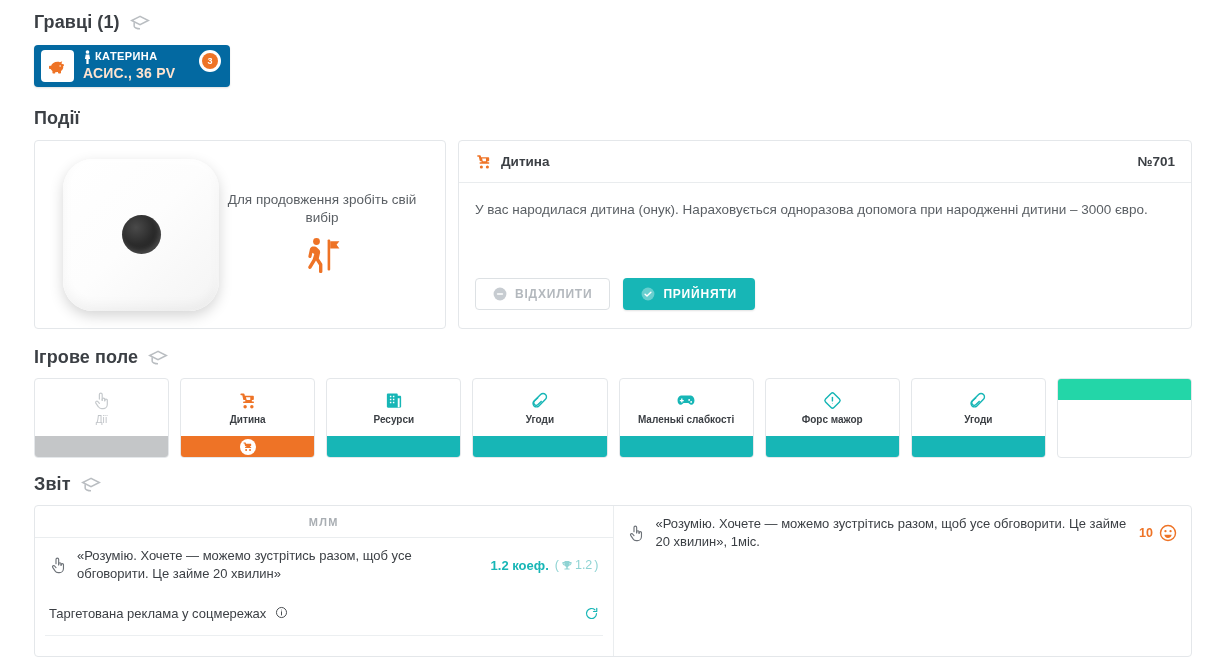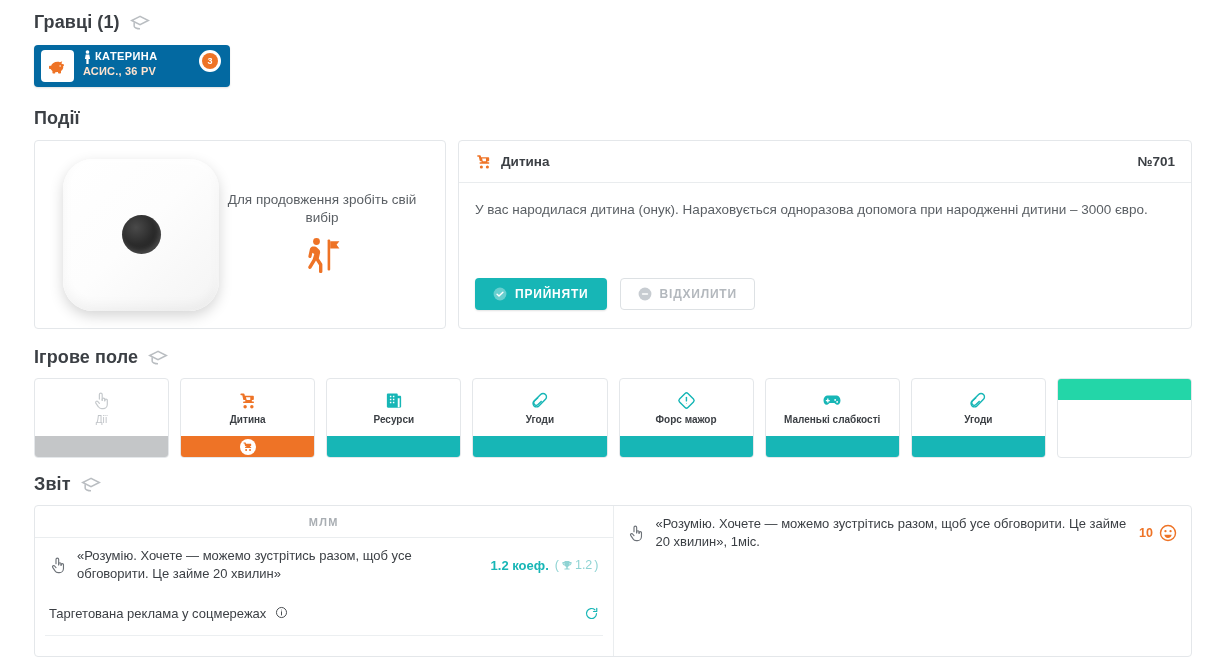--- a/index.html
+++ b/index.html
@@ -41,21 +41,21 @@
   }
   .player-avatar svg { width: 21px; height: 21px; display: block; }
   .player-info { flex: 1 1 auto; min-width: 0; line-height: 1.05; }
   .player-name-row { display: flex; align-items: center; gap: 3px; }
   .person-glyph { width: 9px; height: 14px; display: block; }
   .player-name {
     font-size: 11px; font-weight: 700; color: #fff; letter-spacing: .4px;
     white-space: nowrap;
   }
   .player-sub {
-    font-size: 11px; font-weight: 700; color: #ffe3cf; letter-spacing: .2px;
+    font-size: 14px; font-weight: 700; color: #ffe3cf; letter-spacing: .2px;
     margin-top: 2px; white-space: nowrap;
   }
   .player-badge {
     width: 22px; height: 22px; border-radius: 50%;
     background: #fff; border: 2px solid #fff;
     display: flex; align-items: center; justify-content: center;
     flex: none; margin-right: 2px;
   }
   .player-badge span {
     width: 16px; height: 16px; border-radius: 50%;
@@ -232,33 +232,33 @@
         <svg class="event-head-icon" viewBox="0 0 24 24" fill="#ee7326">
           <path d="M4 3h3.1c.5 0 .9.3 1 .8l.6 2.2H19c.6 0 1 .4 1 1v3.5c0 .6-.4 1-1 1h-1.5v1.7h1.8c.6 0 1 .4 1 1s-.4 1-1 1H7.3c-.6 0-1-.4-1-1s.4-1 1-1h1.9v-1.7H7.6c-.5 0-.9-.3-1-.8L5.4 5.3H4c-.6 0-1-.4-1-1s.4-1 1-1zm7 8.5h4.5V7.9H10l1 3.6zM9 17.6a2.2 2.2 0 1 1 0 4.4 2.2 2.2 0 0 1 0-4.4zm8.5 0a2.2 2.2 0 1 1 0 4.4 2.2 2.2 0 0 1 0-4.4z"></path>
         </svg>
         <span class="event-title">Дитина</span>
         <span class="event-num">№701</span>
       </div>
       <div class="event-body">
         <div class="event-text">У вас народилася дитина (онук). Нараховується одноразова допомога при народженні дитини – 3000 євро.</div>
       </div>
       <div class="event-actions">
+        <div class="btn btn-reject">
+          <svg width="14" height="14" viewBox="0 0 24 24">
+            <circle cx="12" cy="12" r="11" fill="#c7ccd1"></circle>
+            <rect x="6.5" y="10.7" width="11" height="2.6" rx="1.3" fill="#ffffff"></rect>
+          </svg>
+          <span>ВІДХИЛИТИ</span>
+        </div>
         <div class="btn btn-accept">
           <svg width="14" height="14" viewBox="0 0 24 24">
             <circle cx="12" cy="12" r="11" fill="#ffffff" opacity=".35"></circle>
             <path d="M7 12.3l3.3 3.3L17 8.9" fill="none" stroke="#ffffff" stroke-width="2.4" stroke-linecap="round" stroke-linejoin="round"></path>
           </svg>
           <span>ПРИЙНЯТИ</span>
-        </div>
-        <div class="btn btn-reject">
-          <svg width="14" height="14" viewBox="0 0 24 24">
-            <circle cx="12" cy="12" r="11" fill="#c7ccd1"></circle>
-            <rect x="6.5" y="10.7" width="11" height="2.6" rx="1.3" fill="#ffffff"></rect>
-          </svg>
-          <span>ВІДХИЛИТИ</span>
         </div>
       </div>
     </div>
   </div>
 
   <div class="section-title board-title">
     <span>Ігрове поле</span>
     <span class="cap-icon">
       <svg viewBox="0 0 24 24" fill="none" stroke="currentColor" stroke-width="1.8">
         <path d="M12 4 2 9l10 5 10-5-10-5z"></path>
@@ -322,39 +322,39 @@
           </svg>
         </span>
         <span class="board-label">Угоди</span>
       </div>
       <div class="board-foot teal"></div>
     </div>
 
     <div class="board-card">
       <div class="board-main">
         <span class="board-icon">
+          <svg width="20" height="15" viewBox="0 0 26 18" fill="#17b6b6">
+            <path d="M7.3 2.5h11.4c3 0 5.3 2.9 5.3 6.4 0 3.1-1.6 5.6-4 5.6-1.3 0-2.2-.7-3.1-1.6l-.8-.8H9.9l-.8.8c-.9.9-1.8 1.6-3.1 1.6-2.4 0-4-2.5-4-5.6 0-3.5 2.3-6.4 5.3-6.4zm-.6 4v1.7H5v1.7h1.7v1.7h1.7V9.9h1.7V8.2H8.4V6.5H6.7zm10.4.5a1.2 1.2 0 1 0 0 2.4 1.2 1.2 0 0 0 0-2.4zm2.6 2.6a1.2 1.2 0 1 0 0 2.4 1.2 1.2 0 0 0 0-2.4z"></path>
+          </svg>
+        </span>
+        <span class="board-label">Маленькі слабкості</span>
+      </div>
+      <div class="board-foot teal"></div>
+    </div>
+
+    <div class="board-card">
+      <div class="board-main">
+        <span class="board-icon">
           <svg width="19" height="19" viewBox="0 0 24 24" fill="none" stroke="#17b6b6" stroke-width="1.8" stroke-linejoin="round">
             <path d="M10.2 3.2 3.2 10.2a2.6 2.6 0 0 0 0 3.6l7 7a2.6 2.6 0 0 0 3.6 0l7-7a2.6 2.6 0 0 0 0-3.6l-7-7a2.6 2.6 0 0 0-3.6 0z"></path>
             <path d="M11.9 8.3v4.2" stroke-linecap="round"></path>
             <circle cx="11.9" cy="15.6" r=".6" fill="#17b6b6" stroke="none"></circle>
           </svg>
         </span>
         <span class="board-label">Форс мажор</span>
-      </div>
-      <div class="board-foot teal"></div>
-    </div>
-
-    <div class="board-card">
-      <div class="board-main">
-        <span class="board-icon">
-          <svg width="20" height="15" viewBox="0 0 26 18" fill="#17b6b6">
-            <path d="M7.3 2.5h11.4c3 0 5.3 2.9 5.3 6.4 0 3.1-1.6 5.6-4 5.6-1.3 0-2.2-.7-3.1-1.6l-.8-.8H9.9l-.8.8c-.9.9-1.8 1.6-3.1 1.6-2.4 0-4-2.5-4-5.6 0-3.5 2.3-6.4 5.3-6.4zm-.6 4v1.7H5v1.7h1.7v1.7h1.7V9.9h1.7V8.2H8.4V6.5H6.7zm10.4.5a1.2 1.2 0 1 0 0 2.4 1.2 1.2 0 0 0 0-2.4zm2.6 2.6a1.2 1.2 0 1 0 0 2.4 1.2 1.2 0 0 0 0-2.4z"></path>
-          </svg>
-        </span>
-        <span class="board-label">Маленькі слабкості</span>
       </div>
       <div class="board-foot teal"></div>
     </div>
 
     <div class="board-card">
       <div class="board-main">
         <span class="board-icon">
           <svg width="20" height="19" viewBox="0 0 24 24" fill="none" stroke="#17b6b6" stroke-width="1.8" stroke-linejoin="round">
             <path d="M12.8 4.4 4.5 12.7a4.3 4.3 0 0 0 0 6.1 4.3 4.3 0 0 0 6.1 0l8.3-8.3a4.3 4.3 0 0 0 0-6.1 4.3 4.3 0 0 0-6.1 0z"></path>
             <path d="M9.6 8.1 5 12.7a3.2 3.2 0 0 0 0 4.5 3.2 3.2 0 0 0 4.5 0l4.6-4.6"></path>

